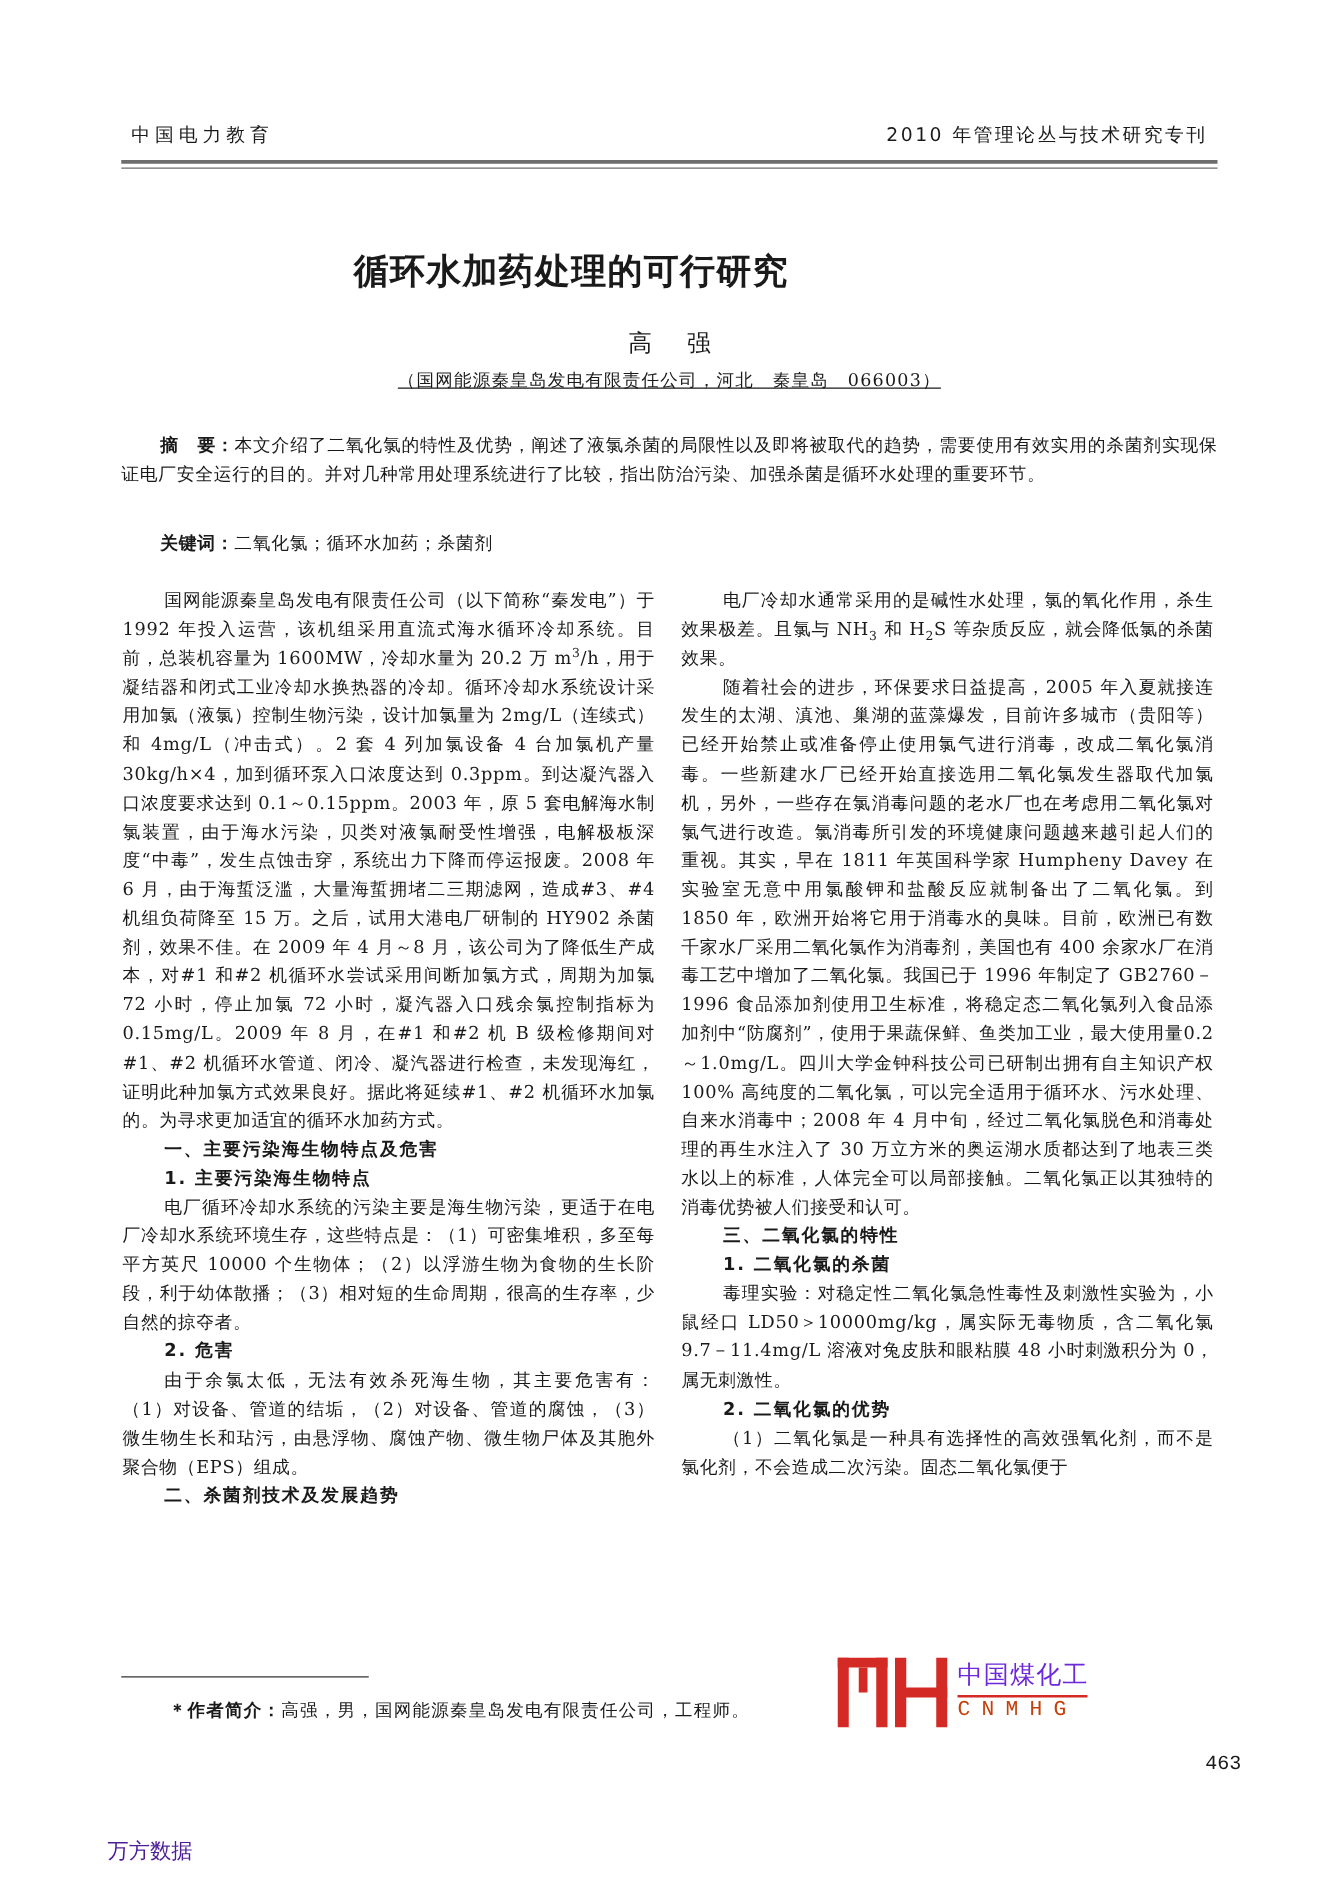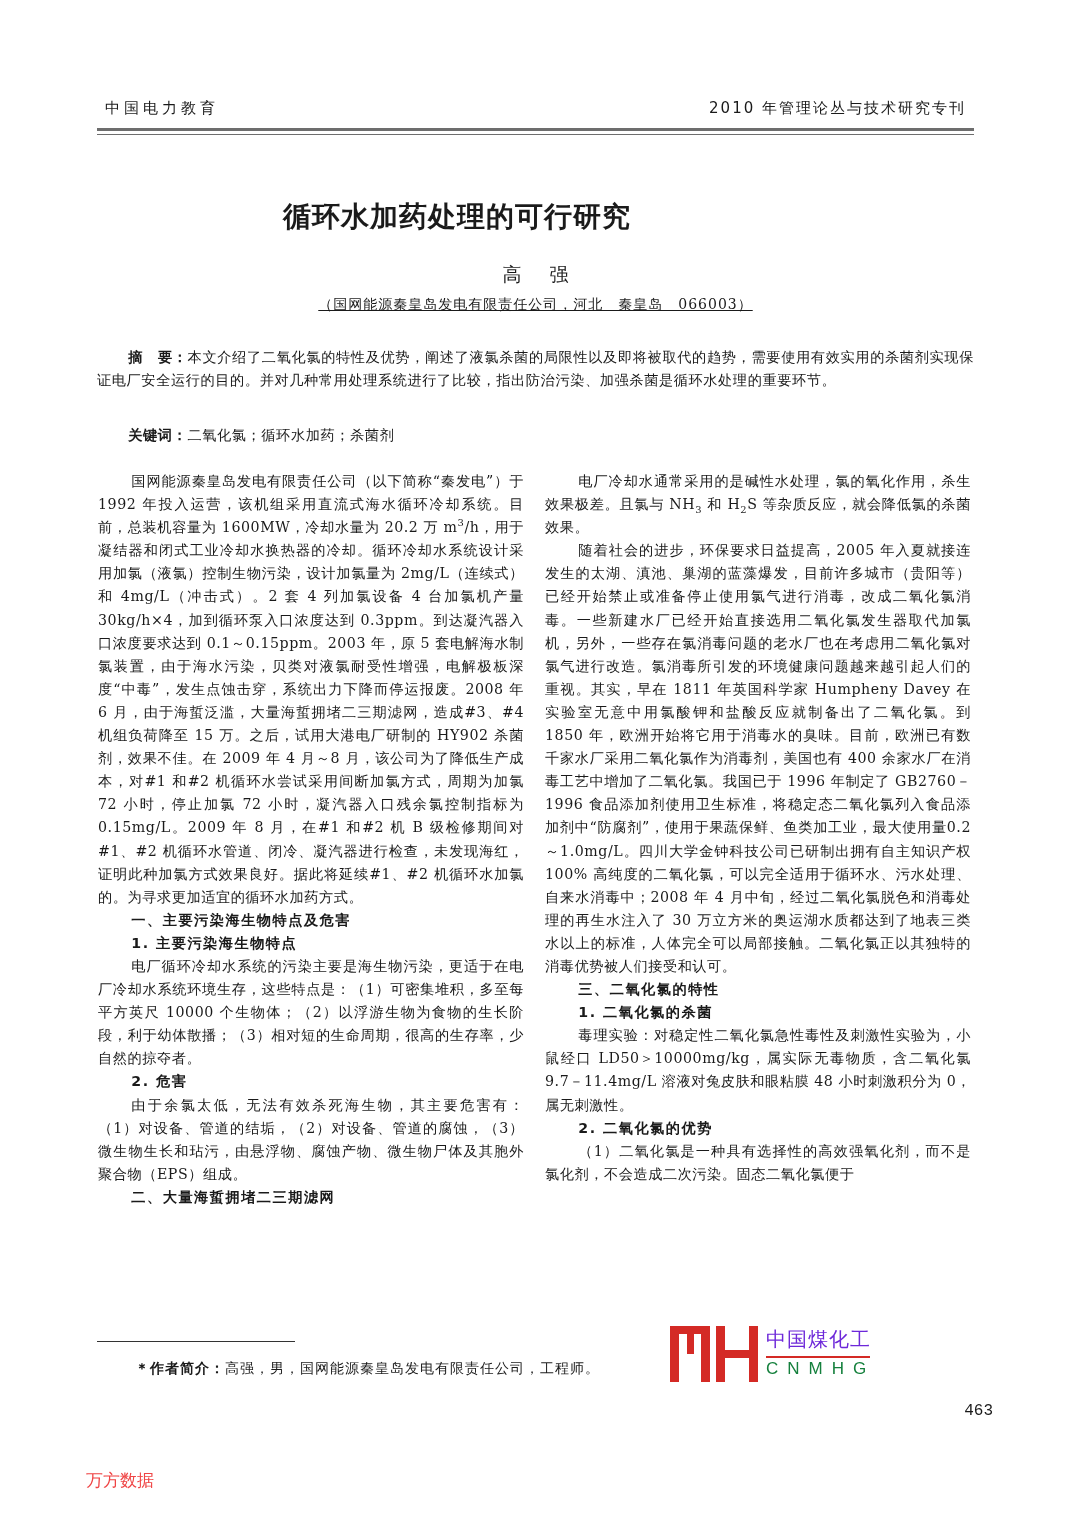--- a/index.html
+++ b/index.html
@@ -35,26 +35,26 @@
 
   .footnote-rule { position: absolute; left: 97px; top: 1341px; width: 198px; height: 0; border-top: 1px solid #333; }
   .footnote { position: absolute; left: 135px; top: 1360px; font-size: 14px; letter-spacing: 1px; }
   .footnote b { font-family: "DejaVu Sans", "Liberation Sans", sans-serif; }
 
   .logo { position: absolute; left: 670px; top: 1326px; width: 210px; height: 56px; }
   .logo .mark { position: absolute; left: 0; top: 0; width: 88px; height: 56px; }
   .logo .cn { position: absolute; left: 96px; top: 0; font-family: "DejaVu Sans", "Liberation Sans", sans-serif;
               font-size: 20px; color: #6d28d9; letter-spacing: 1px; }
   .logo .line { position: absolute; left: 96px; top: 30px; width: 104px; height: 0; border-top: 2px solid #d42a25; }
-  .logo .en { position: absolute; left: 96px; top: 33px; font-family: Liberation Sans, sans-serif;
-              font-size: 17px; color: #15803d; letter-spacing: 9px; }
+  .logo .en { position: absolute; left: 96px; top: 33px; font-family: Liberation Mono, monospace;
+              font-size: 17px; color: #c2410c; letter-spacing: 9px; }
 
   .page-number { position: absolute; right: 78px; top: 1402px; font-family: Liberation Mono, monospace; font-size: 16px; }
   .watermark { position: absolute; left: 86px; top: 1469px; font-family: "DejaVu Sans", "Liberation Sans", sans-serif;
-               font-size: 17px; color: #ef4444; }
+               font-size: 17px; color: #4c1d95; }
   sup, sub { font-size: 0.7em; line-height: 0; }
 </style>
 </head>
 <body>
 
 <div class="running-head">
   <span class="left">中国电力教育</span>
   <span class="right">2010 年管理论丛与技术研究专刊</span>
 </div>
 <div class="head-rule"></div>
@@ -70,21 +70,21 @@
   <b>关键词：</b><span>二氧化氯；循环水加药；杀菌剂</span>
 </div>
 
 <div class="col col-left">
   <p><span>国网能源秦皇岛发电有限责任公司（以下简称“秦发电”）于 1992 年投入运营，该机组采用直流式海水循环冷却系统。目前，总装机容量为 1600MW，冷却水量为 20.2 万 m</span><sup>3</sup><span>/h，用于凝结器和闭式工业冷却水换热器的冷却。循环冷却水系统设计采用加氯（液氯）控制生物污染，设计加氯量为 2mg/L（连续式）和 4mg/L（冲击式）。2 套 4 列加氯设备 4 台加氯机产量 30kg/h×4，加到循环泵入口浓度达到 0.3ppm。到达凝汽器入口浓度要求达到 0.1～0.15ppm。2003 年，原 5 套电解海水制氯装置，由于海水污染，贝类对液氯耐受性增强，电解极板深度“中毒”，发生点蚀击穿，系统出力下降而停运报废。2008 年 6 月，由于海蜇泛滥，大量海蜇拥堵二三期滤网，造成#3、#4 机组负荷降至 15 万。之后，试用大港电厂研制的 HY902 杀菌剂，效果不佳。在 2009 年 4 月～8 月，该公司为了降低生产成本，对#1 和#2 机循环水尝试采用间断加氯方式，周期为加氯 72 小时，停止加氯 72 小时，凝汽器入口残余氯控制指标为 0.15mg/L。2009 年 8 月，在#1 和#2 机 B 级检修期间对#1、#2 机循环水管道、闭冷、凝汽器进行检查，未发现海红，证明此种加氯方式效果良好。据此将延续#1、#2 机循环水加氯的。为寻求更加适宜的循环水加药方式。</span></p>
   <h3>一、主要污染海生物特点及危害</h3>
   <h3>1. 主要污染海生物特点</h3>
   <p>电厂循环冷却水系统的污染主要是海生物污染，更适于在电厂冷却水系统环境生存，这些特点是：（1）可密集堆积，多至每平方英尺 10000 个生物体；（2）以浮游生物为食物的生长阶段，利于幼体散播；（3）相对短的生命周期，很高的生存率，少自然的掠夺者。</p>
   <h3>2. 危害</h3>
   <p>由于余氯太低，无法有效杀死海生物，其主要危害有：（1）对设备、管道的结垢，（2）对设备、管道的腐蚀，（3）微生物生长和玷污，由悬浮物、腐蚀产物、微生物尸体及其胞外聚合物（EPS）组成。</p>
-  <h3>二、大量海蜇拥堵二三期滤网</h3>
+  <h3>二、杀菌剂技术及发展趋势</h3>
 </div>
 
 <div class="col col-right">
   <p><span>电厂冷却水通常采用的是碱性水处理，氯的氧化作用，杀生效果极差。且氯与 NH</span><sub>3</sub><span> 和 H</span><sub>2</sub><span>S 等杂质反应，就会降低氯的杀菌效果。</span></p>
   <p>随着社会的进步，环保要求日益提高，2005 年入夏就接连发生的太湖、滇池、巢湖的蓝藻爆发，目前许多城市（贵阳等）已经开始禁止或准备停止使用氯气进行消毒，改成二氧化氯消毒。一些新建水厂已经开始直接选用二氧化氯发生器取代加氯机，另外，一些存在氯消毒问题的老水厂也在考虑用二氧化氯对氯气进行改造。氯消毒所引发的环境健康问题越来越引起人们的重视。其实，早在 1811 年英国科学家 Humpheny Davey 在实验室无意中用氯酸钾和盐酸反应就制备出了二氧化氯。到 1850 年，欧洲开始将它用于消毒水的臭味。目前，欧洲已有数千家水厂采用二氧化氯作为消毒剂，美国也有 400 余家水厂在消毒工艺中增加了二氧化氯。我国已于 1996 年制定了 GB2760－1996 食品添加剂使用卫生标准，将稳定态二氧化氯列入食品添加剂中“防腐剂”，使用于果蔬保鲜、鱼类加工业，最大使用量0.2～1.0mg/L。四川大学金钟科技公司已研制出拥有自主知识产权 100% 高纯度的二氧化氯，可以完全适用于循环水、污水处理、自来水消毒中；2008 年 4 月中旬，经过二氧化氯脱色和消毒处理的再生水注入了 30 万立方米的奥运湖水质都达到了地表三类水以上的标准，人体完全可以局部接触。二氧化氯正以其独特的消毒优势被人们接受和认可。</p>
   <h3>三、二氧化氯的特性</h3>
   <h3>1. 二氧化氯的杀菌</h3>
   <p>毒理实验：对稳定性二氧化氯急性毒性及刺激性实验为，小鼠经口 LD50＞10000mg/kg，属实际无毒物质，含二氧化氯 9.7－11.4mg/L 溶液对兔皮肤和眼粘膜 48 小时刺激积分为 0，属无刺激性。</p>
   <h3>2. 二氧化氯的优势</h3>
   <p>（1）二氧化氯是一种具有选择性的高效强氧化剂，而不是氯化剂，不会造成二次污染。固态二氧化氯便于</p>

